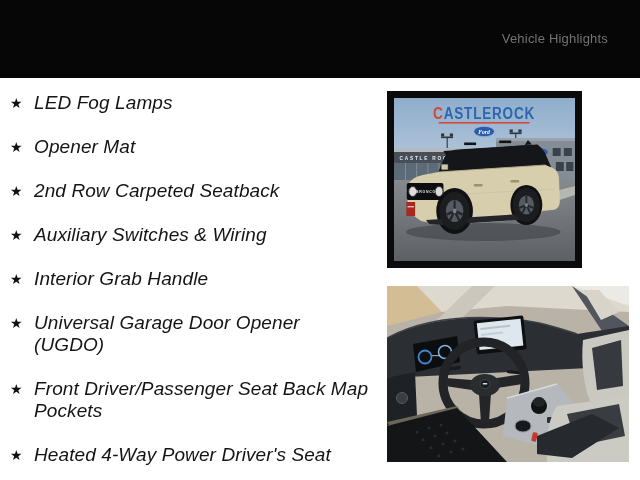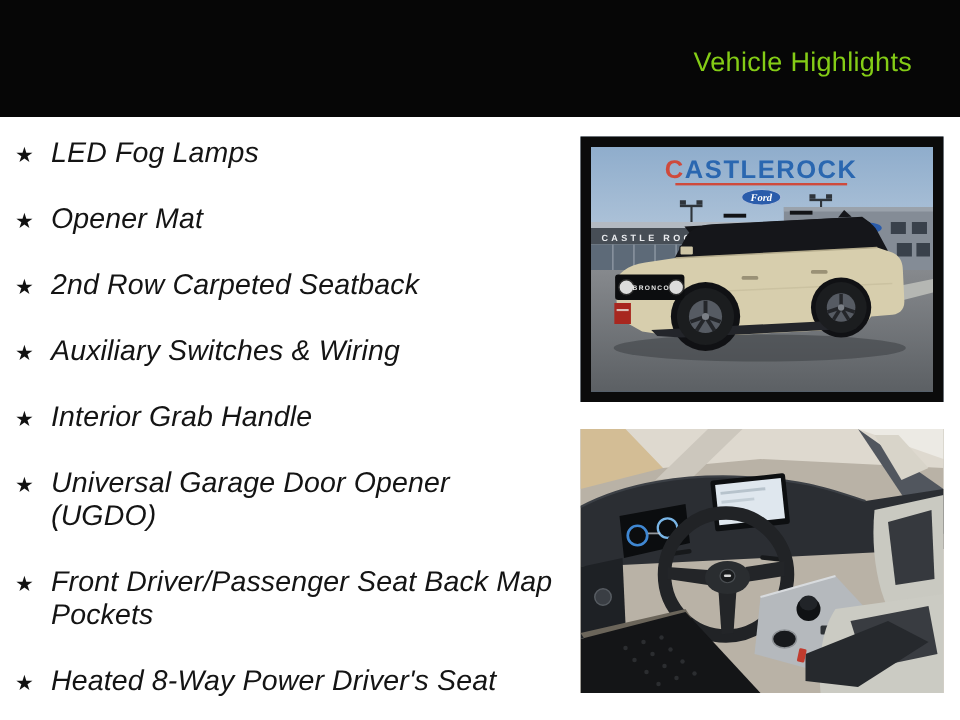--- a/index.html
+++ b/index.html
@@ -4,35 +4,35 @@
 <style>
   html,body{margin:0;padding:0;}
   body{
     width:640px;height:480px;position:relative;overflow:hidden;
     background:#ffffff;font-family:"Liberation Sans",sans-serif;
   }
   .header{
     position:absolute;left:0;top:0;width:640px;height:78px;background:#060606;
   }
   .header-title{
-    position:absolute;top:31px;right:32px;color:#84cc16;font-size:18px;
+    position:absolute;top:31px;right:32px;color:#737373;font-size:13px;
     letter-spacing:0.2px;
     text-align:center;
   }
   ul.highlights{
     position:absolute;left:10px;top:92px;width:360px;margin:0;padding:0;
     list-style:none;color:#141414;font-size:19px;line-height:22px;
   }
   ul.highlights li{display:flex;margin-bottom:22px;}
   .star{
     width:24px;flex:none;font-size:14px;line-height:22px;color:#111;
   }
   .item-text{flex:1;white-space:pre-line;letter-spacing:0.1px;font-style:italic;}
   .photo-top{
-    position:absolute;left:387px;top:91px;width:242px;height:177px;
+    position:absolute;left:387px;top:91px;width:195px;height:177px;
     border:7px solid #0b0b0b;box-sizing:border-box;background:#9db5cf;
   }
   .photo-bottom{
     position:absolute;left:387px;top:286px;width:242px;height:176px;
     background:#b9b2a6;
   }
   .photo-top svg,.photo-bottom svg{display:block;width:100%;height:100%;}
   .pylon-text{font-weight:bold;font-size:17px;letter-spacing:1px;}
   .ford-script{font-style:italic;font-weight:bold;font-size:7px;fill:#ffffff;
     font-family:"Liberation Serif",serif;}
@@ -80,21 +80,21 @@
     </li>
 
     <li>
       <span class="star">★</span>
       <span class="item-text">Front Driver/Passenger Seat Back Map
 Pockets</span>
     </li>
 
     <li>
       <span class="star">★</span>
-      <span class="item-text">Heated 8-Way Power Driver's Seat</span>
+      <span class="item-text">Heated 4-Way Power Driver's Seat</span>
     </li>
   </ul>
 
 <div class="photo-top">
   <svg viewBox="0 0 227 163" preserveAspectRatio="none">
     <defs>
       <linearGradient id="sky" x1="0" y1="0" x2="0" y2="1">
         <stop offset="0" stop-color="#8fadcc"></stop>
           <stop offset="1" stop-color="#c6d4e2"></stop>
       </linearGradient>

